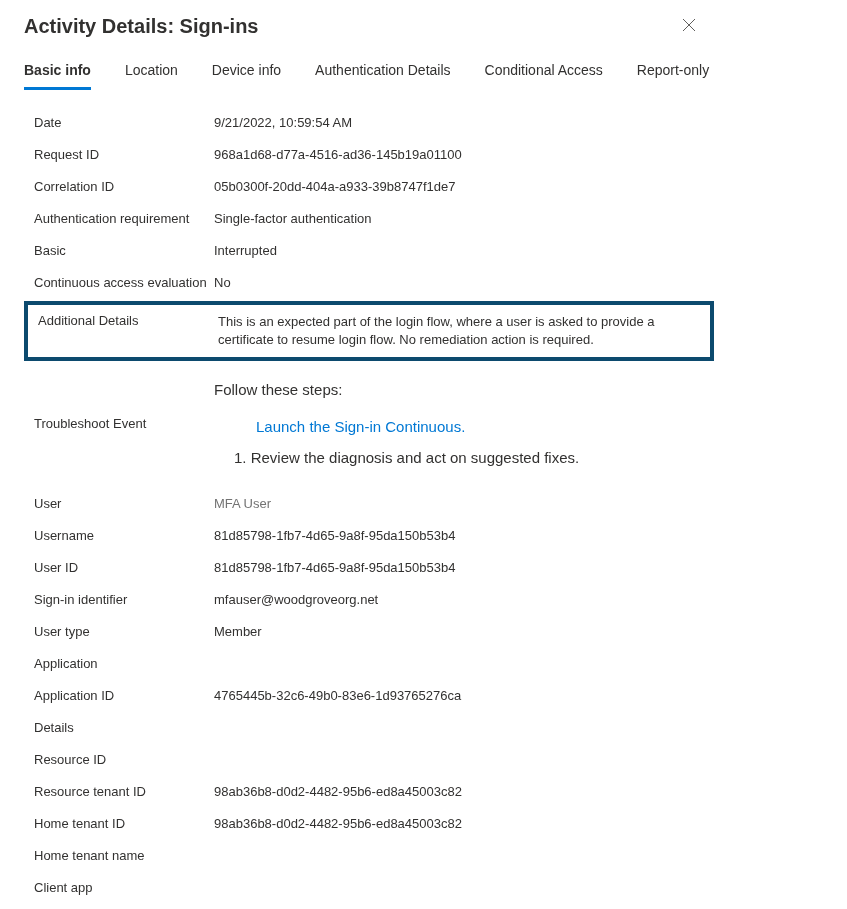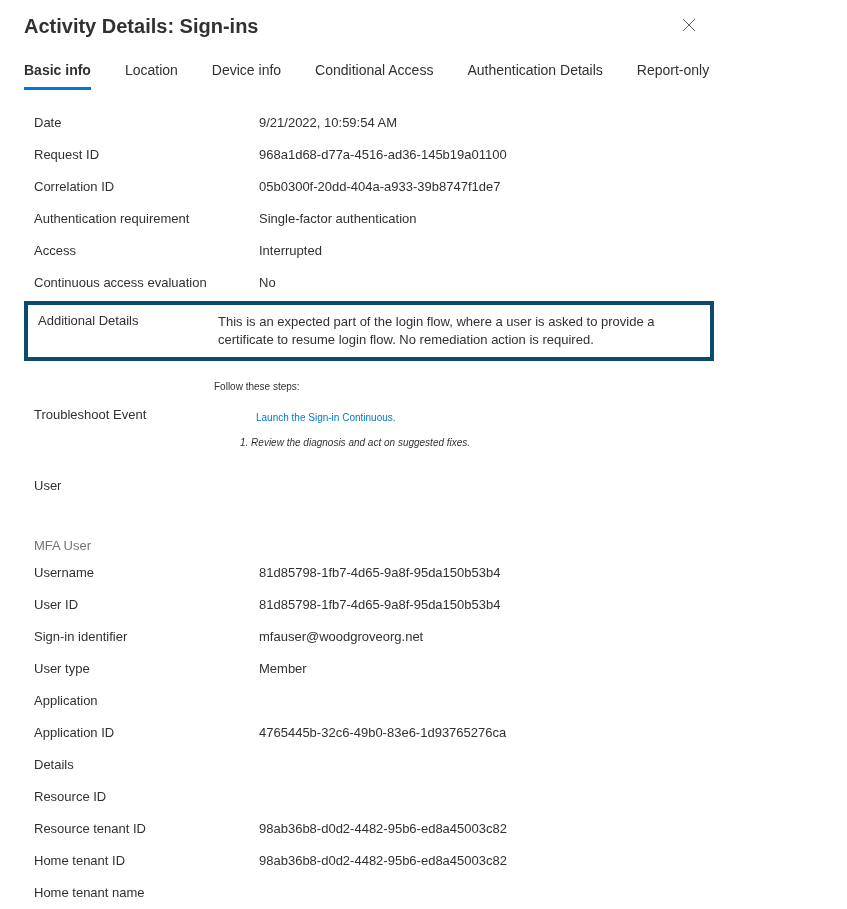--- a/index.html
+++ b/index.html
@@ -85,21 +85,20 @@
       padding: 6px;
     }
     .fields {
       padding-left: 10px;
     }
     .row {
       display: flex;
       align-items: flex-start;
       min-height: 32px;
       padding: 6px 0;
-      gap: 45px;
     }
     .label-col {
       width: 180px;
       flex-shrink: 0;
       color: #323130;
       font-size: 13px;
     }
     .value-col {
       flex: 1;
       color: #323130;
@@ -121,43 +120,41 @@
       line-height: 1.4;
     }
     .troubleshoot-row {
       display: flex;
       align-items: center;
       margin-top: 20px;
       margin-bottom: 24px;
     }
     .troubleshoot-content {
       flex: 1;
-      font-size: 10px;
+      font-size: 15px;
     }
     .troubleshoot-content .step-intro {
       margin-bottom: 20px;
     }
     .troubleshoot-content .link-line {
       color: #0078d4;
       cursor: pointer;
       margin-left: 42px;
       margin-bottom: 14px;
       display: block;
     }
     .troubleshoot-content .numbered {
-      margin-left: 26px;
-      font-style: italic;
+      margin-left: 20px;
     }
     .link {
       color: #737373;
       cursor: pointer;
     }
     .user-row {
       margin-top: 16px;
-      flex-direction: column;
     }
   </style>
 </head>
 <body>
 
 <div class="panel">
   <div class="header">
     <h1>Activity Details: Sign-ins</h1>
     <div class="close-btn">
       <svg width="14" height="14" viewBox="0 0 14 14" fill="none" stroke="#605e5c" stroke-width="1">
@@ -165,22 +162,22 @@
         <line x1="13" y1="1" x2="1" y2="13"></line>
       </svg>
     </div>
   </div>
 
   <div class="scroll-area">
     <div class="tabs">
       <div class="tab active">Basic info</div>
       <div class="tab">Location</div>
       <div class="tab">Device info</div>
+      <div class="tab">Authentication Details</div>
       <div class="tab">Conditional Access</div>
-      <div class="tab">Authentication Details</div>
       <div class="tab">Report-only</div>
       <div class="tab-spacer"></div>
       <div class="more-btn">
         <span>···</span>
       </div>
     </div>
 
     <div class="fields">
 
       <div class="row">
@@ -197,21 +194,21 @@
         <div class="label-col">Correlation ID</div>
         <div class="value-col">05b0300f-20dd-404a-a933-39b8747f1de7</div>
       </div>
 
       <div class="row">
         <div class="label-col">Authentication requirement</div>
         <div class="value-col">Single-factor authentication</div>
       </div>
 
       <div class="row">
-        <div class="label-col">Access</div>
+        <div class="label-col">Basic</div>
         <div class="value-col">Interrupted</div>
       </div>
 
       <div class="row">
         <div class="label-col">Continuous access evaluation</div>
         <div class="value-col">No</div>
       </div>
 
       <div class="highlight-box">
         <div class="label-col">Additional Details</div>

